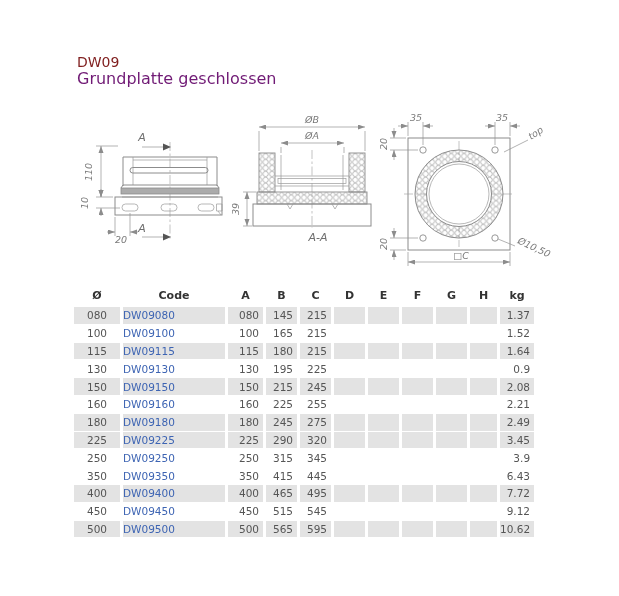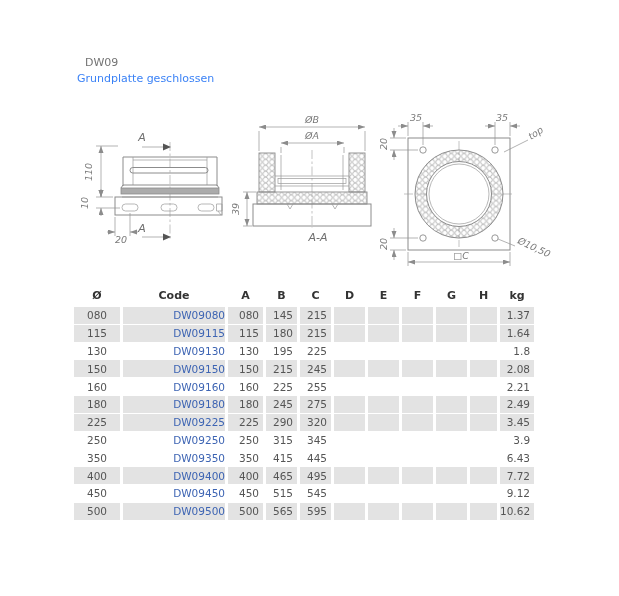--- a/index.html
+++ b/index.html
@@ -1,42 +1,42 @@
 <!DOCTYPE html>
 <html><head>
 <meta charset="utf-8">
 <style>
   html,body{margin:0;padding:0;background:#fff;}
   body{font-family:"DejaVu Sans","Liberation Sans",sans-serif;}
   #page{position:relative;width:619px;height:596px;background:#fff;overflow:hidden;}
 
   
   .hdr{position:absolute;left:77px;top:55px;}
-  .hdr a{color:#737373;text-decoration:none;font-size:11px;display:block;line-height:15px;margin-left:8px;}
-  .hdr .sub{color:#3b82f6;font-size:11px;line-height:17px;}
+  .hdr a{color:#7f1d1d;text-decoration:none;font-size:14px;display:block;line-height:15px;}
+  .hdr .sub{color:#701a75;font-size:16px;line-height:17px;}
 
   
   #drawing{position:absolute;left:75px;top:108px;}
   .ln{stroke:#8c8c8c;stroke-width:1;fill:none;}
   .thin{stroke:#9a9a9a;stroke-width:.7;fill:none;}
   .dim{stroke:#929292;stroke-width:.7;fill:none;}
   .cl{stroke:#9a9a9a;stroke-width:.6;fill:none;stroke-dasharray:9 2.5 2.5 2.5;}
   .dimtxt{fill:#7a7a7a;font:italic 9.5px "DejaVu Sans",sans-serif;}
   .sectxt{fill:#6f6f6f;font:italic 11px "DejaVu Sans",sans-serif;}
   .secarr{fill:#555;}
   .gasket{fill:#ababab;stroke:#8c8c8c;stroke-width:.8;}
 
   
   #ptable{position:absolute;left:71px;top:285px;}
   table{border-collapse:separate;border-spacing:3px 1px;}
   th{font-size:11px;font-weight:bold;color:#333;text-align:center;padding:3px 0 4px 0;}
   td{font-size:10.5px;color:#555;height:16.8px;padding:0;background:#fff;}
   tr.alt td{background:#e3e3e3;}
   td.dia{text-align:center;}
-  td.codec{text-align:right;}
+  td.codec{text-align:left;}
   td.codec a{color:#3d64b3;text-decoration:none;}
   td.num{text-align:right;padding-right:4px;}
   .col-dia{width:46px}.col-code{width:102px}.col-a{width:35px}
   .col-m{width:31px}.col-h{width:27px}.col-kg{width:31px}
 </style>
 </head>
 <body>
 
 <div id="page">
 
@@ -205,20 +205,33 @@
       <td class="num">080</td>
       <td class="num">145</td>
       <td class="num">215</td>
       <td class="num"></td>
       <td class="num"></td>
       <td class="num"></td>
       <td class="num"></td>
       <td class="num"></td>
       <td class="num">1.37</td>
     </tr>
+          <tr>
+      <td class="dia">100</td>
+      <td class="codec"><a href="#">DW09100</a></td>
+      <td class="num">100</td>
+      <td class="num">165</td>
+      <td class="num">215</td>
+      <td class="num"></td>
+      <td class="num"></td>
+      <td class="num"></td>
+      <td class="num"></td>
+      <td class="num"></td>
+      <td class="num">1.52</td>
+    </tr>
           <tr class="alt">
       <td class="dia">115</td>
       <td class="codec"><a href="#">DW09115</a></td>
       <td class="num">115</td>
       <td class="num">180</td>
       <td class="num">215</td>
       <td class="num"></td>
       <td class="num"></td>
       <td class="num"></td>
       <td class="num"></td>
@@ -229,21 +242,21 @@
       <td class="dia">130</td>
       <td class="codec"><a href="#">DW09130</a></td>
       <td class="num">130</td>
       <td class="num">195</td>
       <td class="num">225</td>
       <td class="num"></td>
       <td class="num"></td>
       <td class="num"></td>
       <td class="num"></td>
       <td class="num"></td>
-      <td class="num">1.8</td>
+      <td class="num">0.9</td>
     </tr>
           <tr class="alt">
       <td class="dia">150</td>
       <td class="codec"><a href="#">DW09150</a></td>
       <td class="num">150</td>
       <td class="num">215</td>
       <td class="num">245</td>
       <td class="num"></td>
       <td class="num"></td>
       <td class="num"></td>

